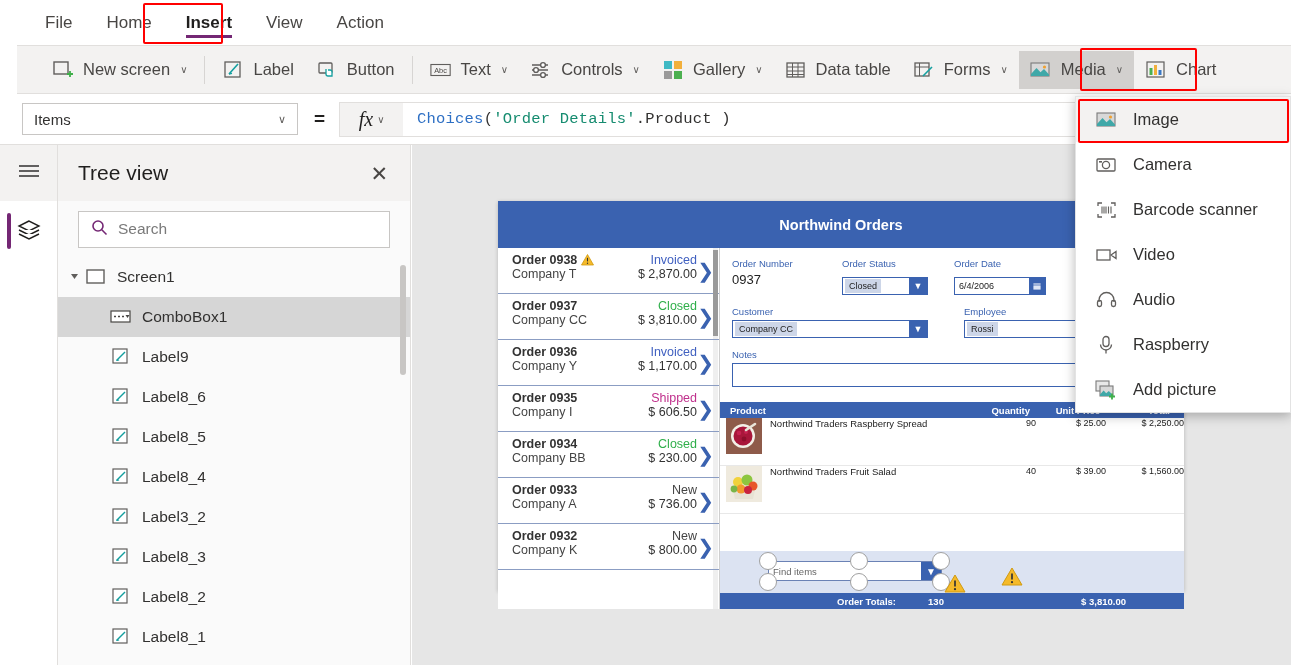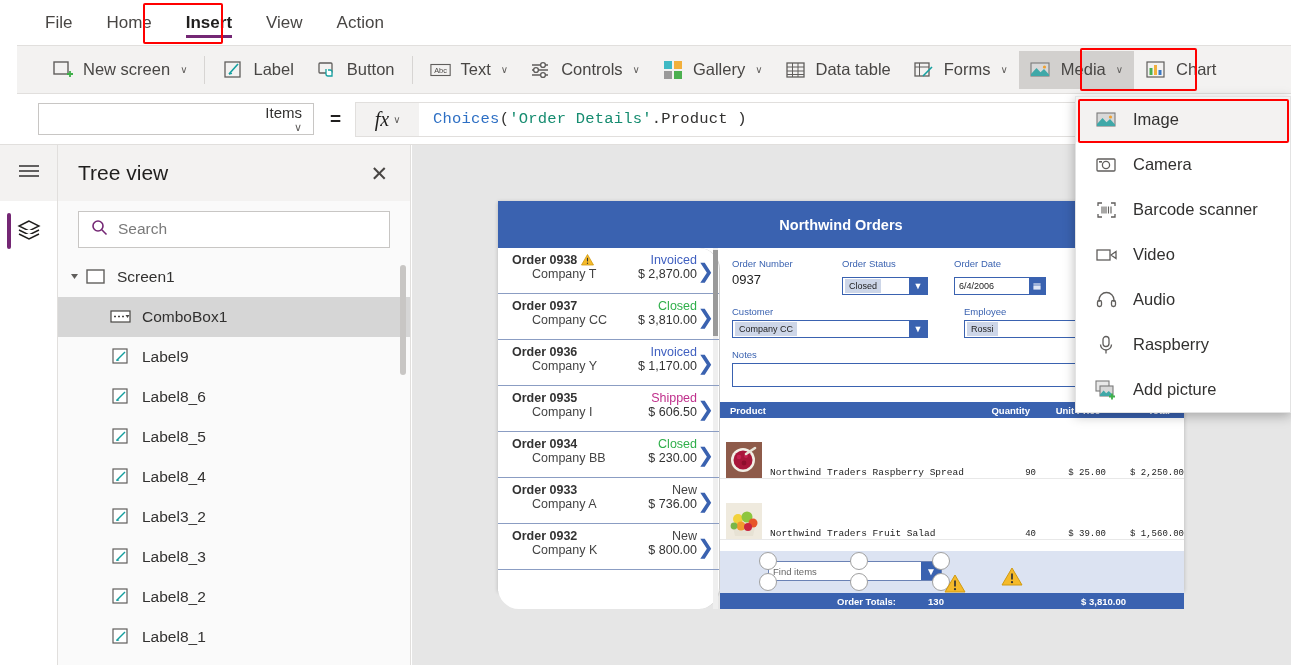--- a/index.html
+++ b/index.html
@@ -24,23 +24,23 @@
   .rb { display:flex; align-items:center; gap:9px; height:38px; padding:0 11px;
     cursor:pointer; font-size:16.5px; color:#484644; white-space:nowrap; }
   .rb.active { background:#d2d0ce; }
   .rb .chev { font-size:10px; color:#605e5c; margin-left:1px; }
   .rb-sep { width:1px; height:28px; background:#d7d5d3; margin:0 6px; }
   .ico { width:22px; height:22px; display:inline-flex; align-items:center; justify-content:center; flex:none; }
 
   
   .fbar { position:absolute; left:0; top:94px; width:1291px; height:51px;
     background:#fff; border-bottom:1px solid #e1dfdd; display:flex; align-items:center; }
-  .prop-sel { margin-left:38px; width:276px; height:32px; border:1px solid #c8c6c4; background:#fff;
-    display:flex; align-items:flex-end; justify-content:space-between; padding:0 11px;
-    font-size:15px; color:#323130; cursor:pointer;flex-direction:column; }
+  .prop-sel { margin-left:22px; width:276px; height:32px; border:1px solid #c8c6c4; background:#fff;
+    display:flex; align-items:center; justify-content:space-between; padding:0 11px;
+    font-size:15px; color:#323130; cursor:pointer; }
   .prop-sel .chev { font-size:11px; color:#605e5c; }
   .eq { margin:0 14px 0 16px; font-size:19px; font-weight:bold; color:#201f1e; }
   .fx { width:64px; height:35px; background:#f3f2f1; border:1px solid #e1dfdd; border-right:none;
     display:flex; align-items:center; justify-content:center; gap:4px; cursor:pointer; }
   .fx i { font-family:"Liberation Serif", serif; font-style:italic; font-size:20px; color:#201f1e; }
   .fx .chev { font-size:10px; color:#605e5c; font-style:normal; }
   .formula { flex:1; height:35px; border:1px solid #e1dfdd; border-left:none; background:#fff;
     display:flex; align-items:center; padding-left:14px;
     font-family:"Liberation Mono", monospace; font-size:15.5px; letter-spacing:.2px; }
   .f-fn { color:#2d6fc4; } .f-str { color:#168c70; } .f-pun { color:#323130; }
@@ -82,26 +82,26 @@
   
   .canvas { position:absolute; left:412px; top:145px; width:879px; height:520px; background:#e6e6e6; }
   .app { position:absolute; left:86px; top:56px; width:686px; height:390px; background:#fff;
     box-shadow:0 1px 4px rgba(0,0,0,.22); }
   .app-hd { height:47px; background:#3a62b0; color:#fff; display:flex; align-items:center;
     justify-content:center; position:relative; font-size:14.5px; font-weight:bold; }
   .trash { position:absolute; right:11px; top:4px; cursor:pointer; }
   .app-body { display:flex; height:361px; }
 
   
-  .olist { width:237px; border-right:1px solid #cfcfcf; position:relative; background:#fff;border-radius:21px; }
+  .olist { width:237px; border-right:1px solid #cfcfcf; position:relative; background:#fff; }
   .orow { height:46px; padding:5px 22px 0 14px; border-bottom:1px solid #8b9dc3; position:relative; cursor:pointer; }
   .or-l1, .or-l2 { display:flex; justify-content:space-between; align-items:center; }
   .or-num { font-size:12.5px; font-weight:bold; color:#333; display:flex; align-items:center; gap:4px; }
   .or-st { font-size:12.5px; }
-  .or-co { font-size:12.5px; color:#444;margin-left:20px; }
+  .or-co { font-size:12.5px; color:#444; }
   .or-amt { font-size:12.5px; color:#333; }
   .chev-r { position:absolute; right:5px; top:11px; color:#3a62b0; font-size:20px; font-weight:300; }
   .olist-sb { position:absolute; right:1px; top:2px; width:5px; height:86px; background:#9a9a9a; }
   .olist-sb-tr { position:absolute; right:1px; top:0; width:5px; height:361px; background:#efefef; }
 
   
   .detail { flex:1; background:#fff; position:relative; }
   .dform { padding:10px 0 0 12px; height:154px; }
   .fgrid { display:flex; gap:0; }
   .fld { margin-bottom:11px; }
@@ -113,21 +113,21 @@
     display:flex; align-items:center; }
   .fbox .drop { margin-left:auto; width:18px; height:100%; background:#3a62b0; color:#fff;
     display:flex; align-items:center; justify-content:center; font-size:9px; cursor:pointer; }
   .fbox .cal { margin-left:auto; width:16px; height:100%; background:#3a62b0; display:flex;
     align-items:center; justify-content:center; cursor:pointer; }
   .notes-box { height:24px; border:1px solid #3a62b0; background:#fff; margin-right:12px; }
 
   
   .ptab-hd { height:16px; background:#3a62b0; color:#fff; font-size:9.5px; font-weight:bold;
     display:flex; align-items:center; }
-  .prow { height:61px; display:flex; align-items:flex-end; border-bottom:1px solid #e8e8e8;font-family:Liberation Mono, monospace; }
+  .prow { height:48px; display:flex; align-items:flex-start; border-bottom:1px solid #e8e8e8; }
   .pthumb { width:36px; height:36px; margin:0 8px 0 6px; flex:none; border-radius:1px; }
   .pname { font-size:9.5px; color:#222; }
   .pcell { font-size:9px; color:#222; text-align:right; }
   .totbar { position:absolute; left:0; bottom:0; width:100%; height:16px; background:#3a62b0;
     color:#fff; font-size:9.5px; font-weight:bold; display:flex; align-items:center; }
   .cbzone { position:absolute; left:0; bottom:16px; width:100%; height:42px; background:#dce3f2; }
   .cbox { position:absolute; left:48px; top:10px; width:174px; height:20px; background:#fff;
     border:1px solid #6b82b5; display:flex; align-items:center; }
   .cbox .ph { font-size:9.5px; color:#666; padding-left:4px; }
   .cbox .drop { margin-left:auto; width:20px; height:100%; background:#3a62b0; color:#fff;

